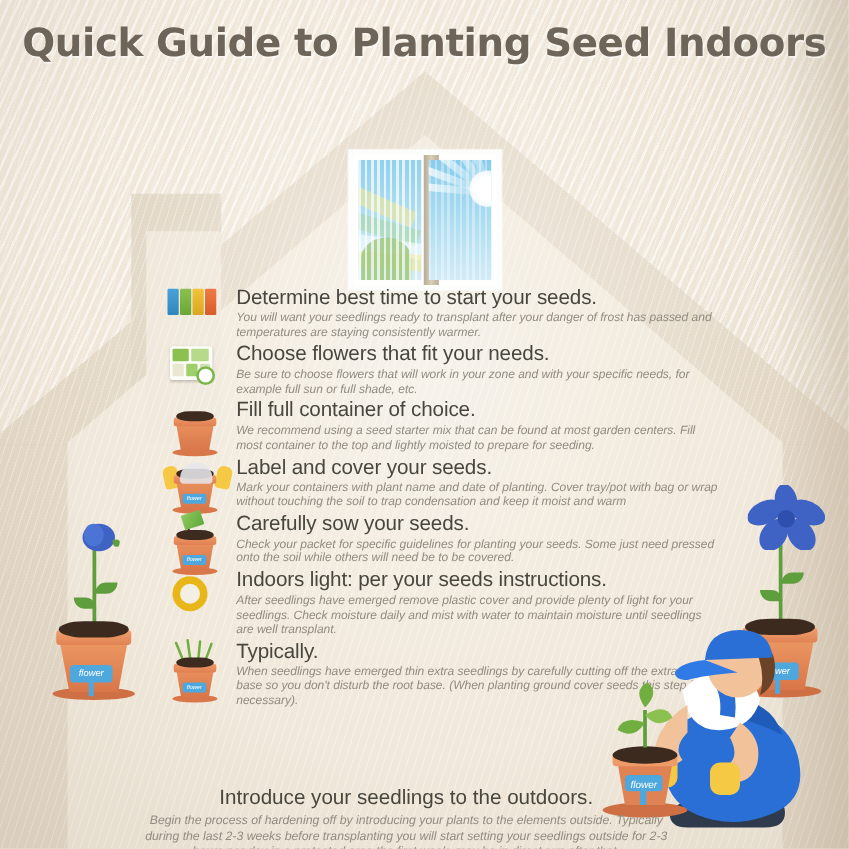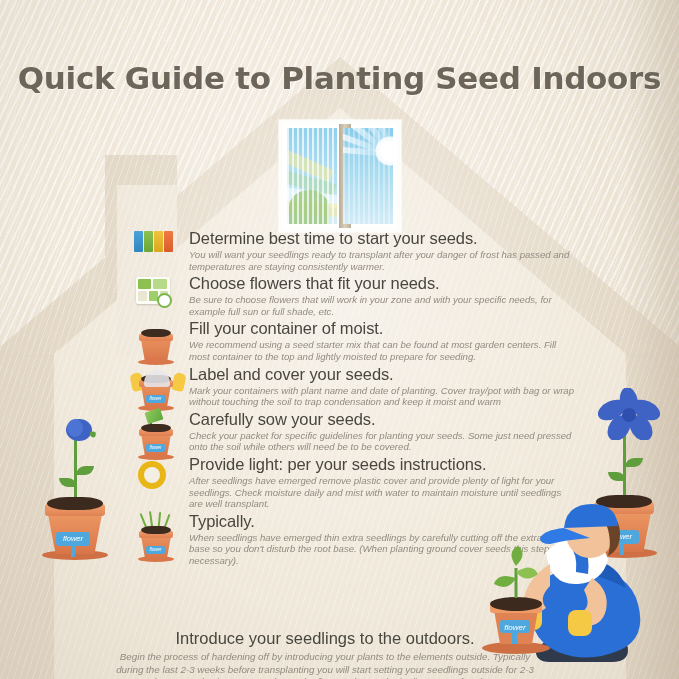--- a/index.html
+++ b/index.html
@@ -73,21 +73,20 @@
   }
 
   
   .title{
     position:absolute;top:17px;left:0;width:679px;text-align:center;
     font-size:31px;font-weight:bold;color:#6d6559;
     letter-spacing:-0.3px;
     font-family:"DejaVu Sans", sans-serif;
     text-shadow:1px 1px 0 rgba(255,255,255,.55);
     white-space:nowrap;
-    margin-top:43px;
   }
 
   
   .window{
     position:absolute;left:279px;top:120px;width:122px;height:112px;
     background:#fff;border:4px solid #fdfdfb;box-sizing:border-box;
     box-shadow:0 0 0 1px rgba(255,255,255,.6);
   }
   .pane{position:absolute;top:4px;bottom:4px;overflow:hidden;background:#bfe4f5;}
   .pane-l{left:4px;width:50px;}
@@ -308,21 +307,21 @@
 
     <div class="step">
       <div class="step-icon">
         <div class="pot" style="left:8px;top:6px;width:34px;height:40px;">
           <div class="pot-saucer"></div>
           <div class="pot-body"></div>
           <div class="pot-rim"></div>
           <div class="pot-soil"></div>
         </div>
       </div>
-      <h3>Fill your container of moist.</h3>
+      <h3>Fill full container of choice.</h3>
       <p>We recommend using a seed starter mix that can be found at most garden centers. Fill most container to the top and lightly moisted to prepare for seeding.</p>
     </div>
 
     <div class="step">
       <div class="step-icon">
         <div class="glove" style="left:-2px;top:8px;transform:rotate(-12deg);"></div>
         <div class="glove" style="left:40px;top:8px;transform:rotate(12deg);"></div>
         <div class="pot" style="left:8px;top:10px;width:34px;height:36px;">
           <div class="pot-saucer"></div>
           <div class="pot-body"></div>
@@ -351,21 +350,21 @@
         </div>
       </div>
       <h3>Carefully sow your seeds.</h3>
       <p>Check your packet for specific guidelines for planting your seeds.  Some just need pressed onto the soil while others will need be to be covered.</p>
     </div>
 
     <div class="step">
       <div class="step-icon">
         <div class="sun-icon"></div>
       </div>
-      <h3>Provide light: per your seeds instructions.</h3>
+      <h3>Indoors light: per your seeds instructions.</h3>
       <p>After seedlings have emerged remove plastic cover and provide plenty of light for your seedlings. Check moisture daily and mist with water to maintain moisture until seedlings are well transplant.</p>
     </div>
 
     <div class="step">
       <div class="step-icon">
         <div class="sprout" style="left:14px;top:0px;height:20px;transform:rotate(-22deg);"></div>
         <div class="sprout" style="left:19px;top:-1px;height:22px;transform:rotate(-8deg);"></div>
         <div class="sprout" style="left:24px;top:0px;height:21px;transform:rotate(6deg);"></div>
         <div class="sprout" style="left:29px;top:1px;height:19px;transform:rotate(20deg);"></div>
         <div class="pot" style="left:8px;top:20px;width:34px;height:30px;">

